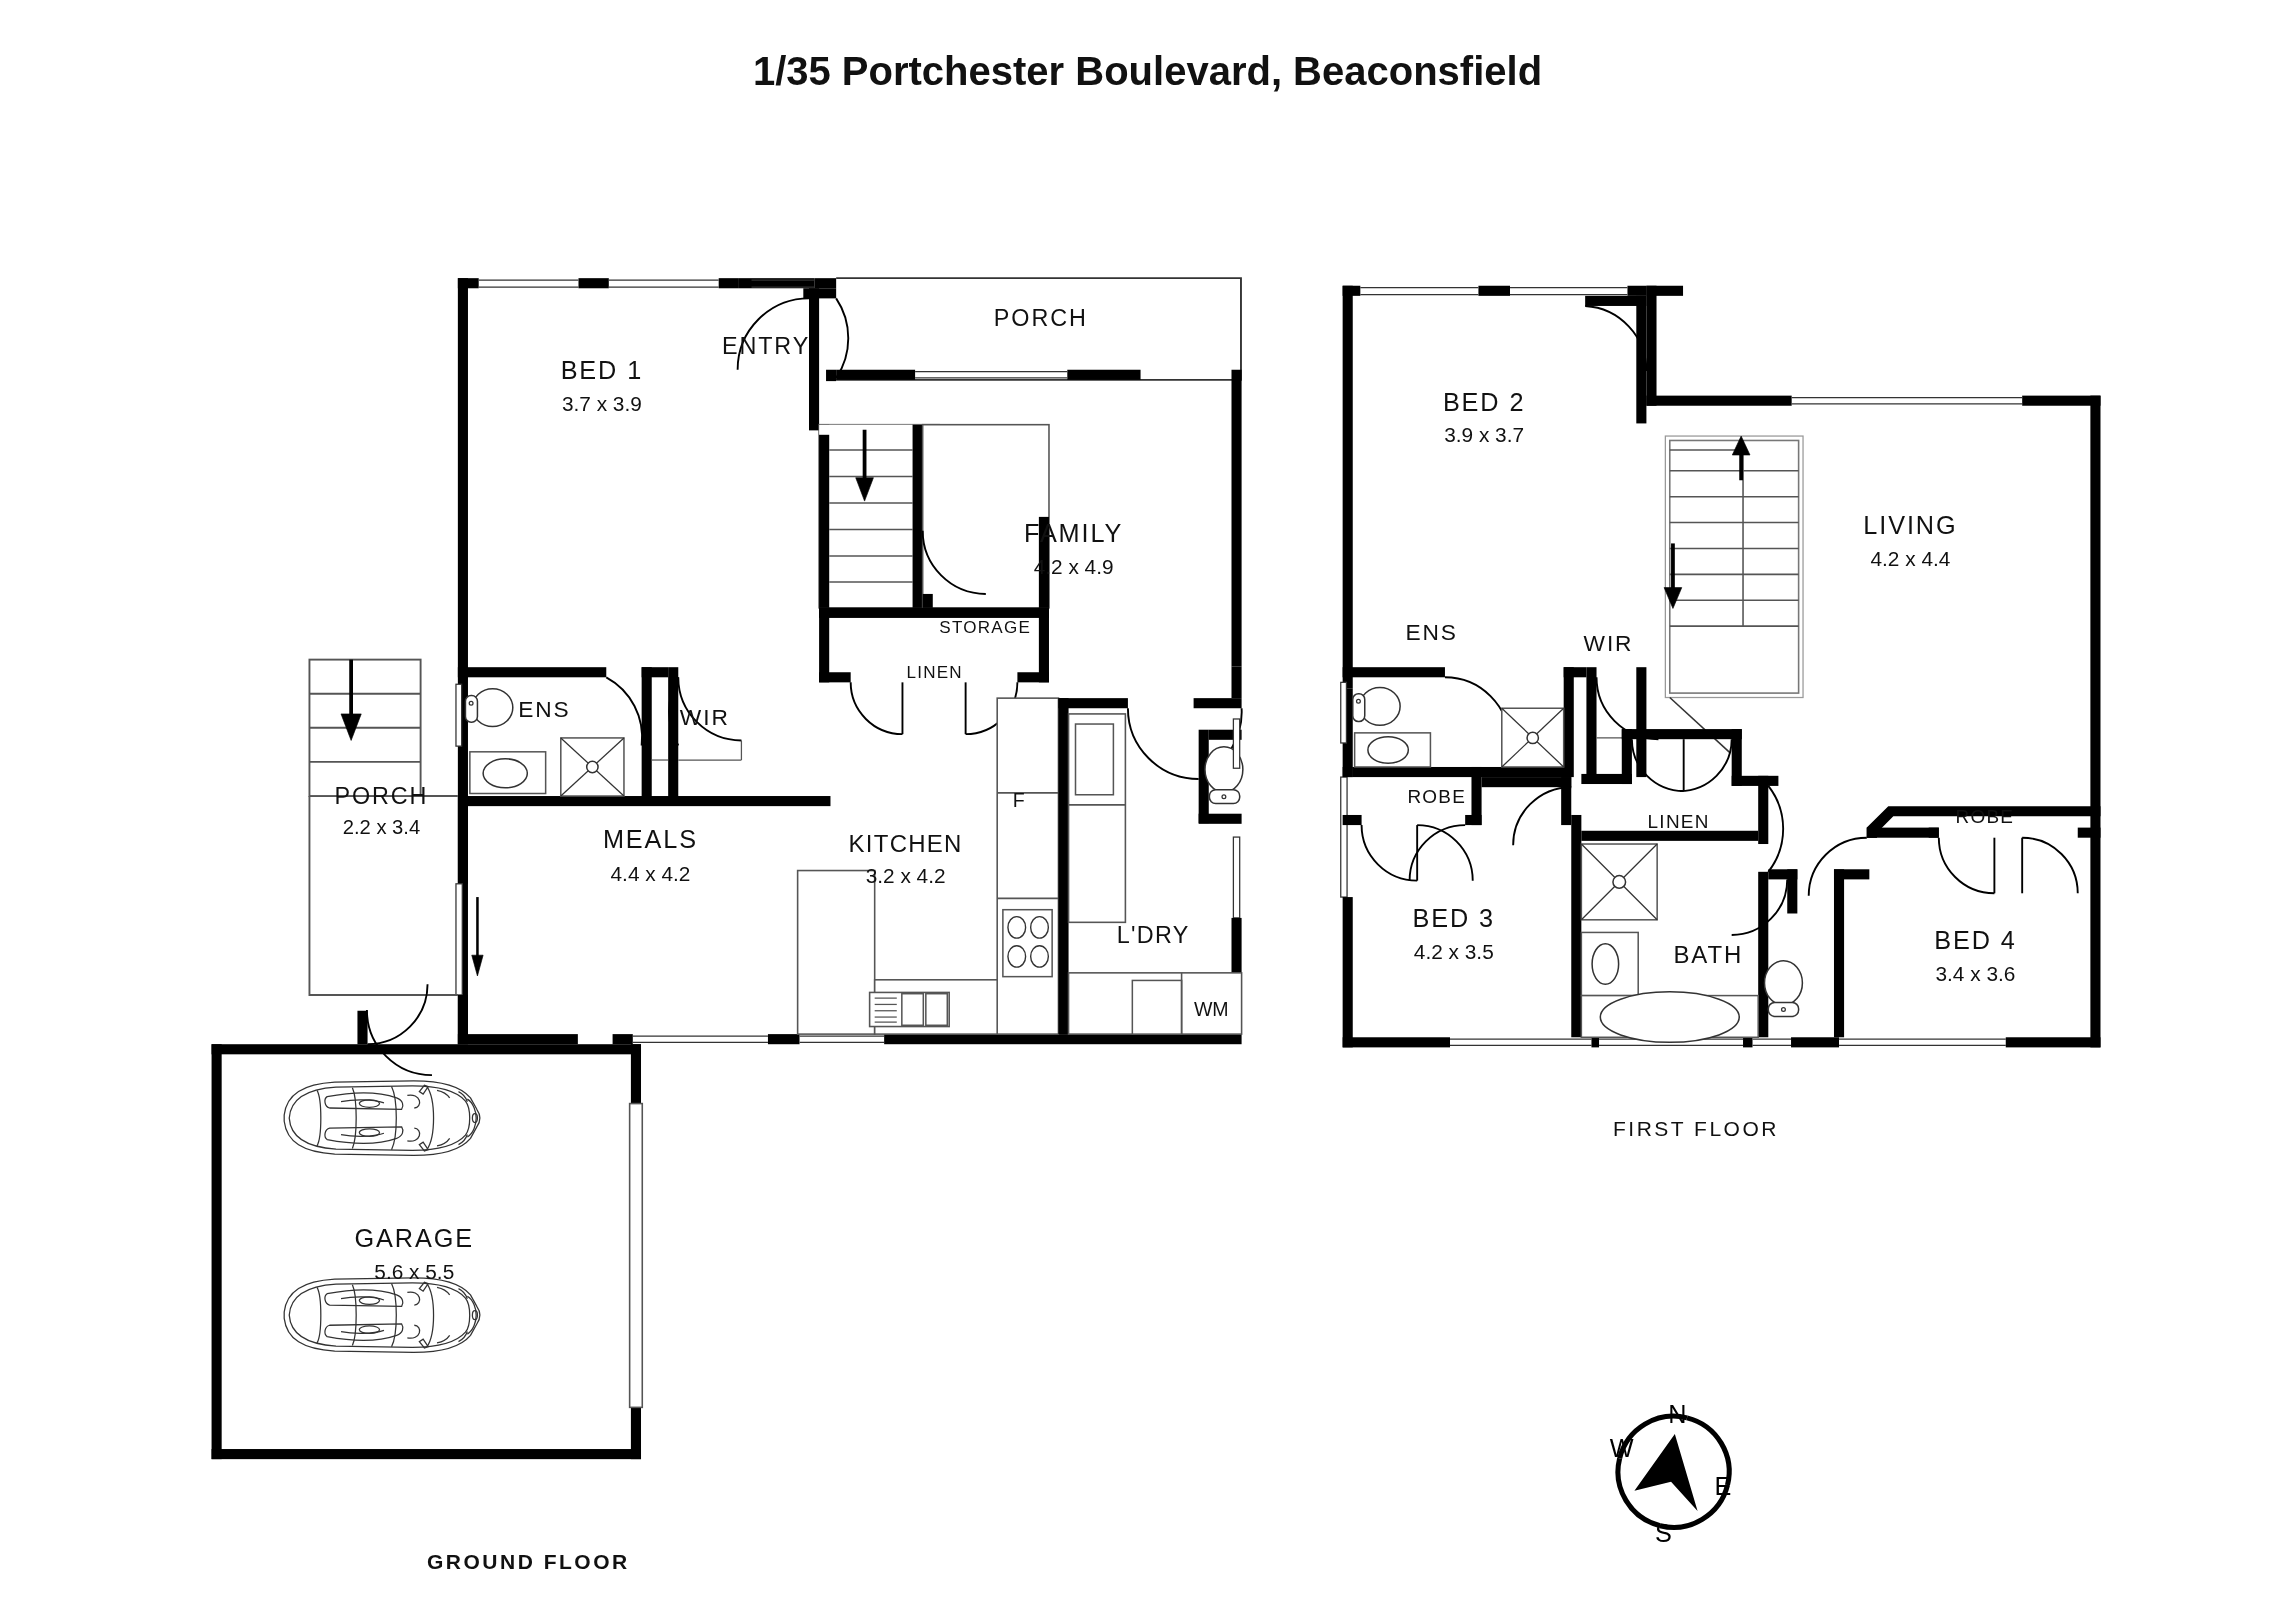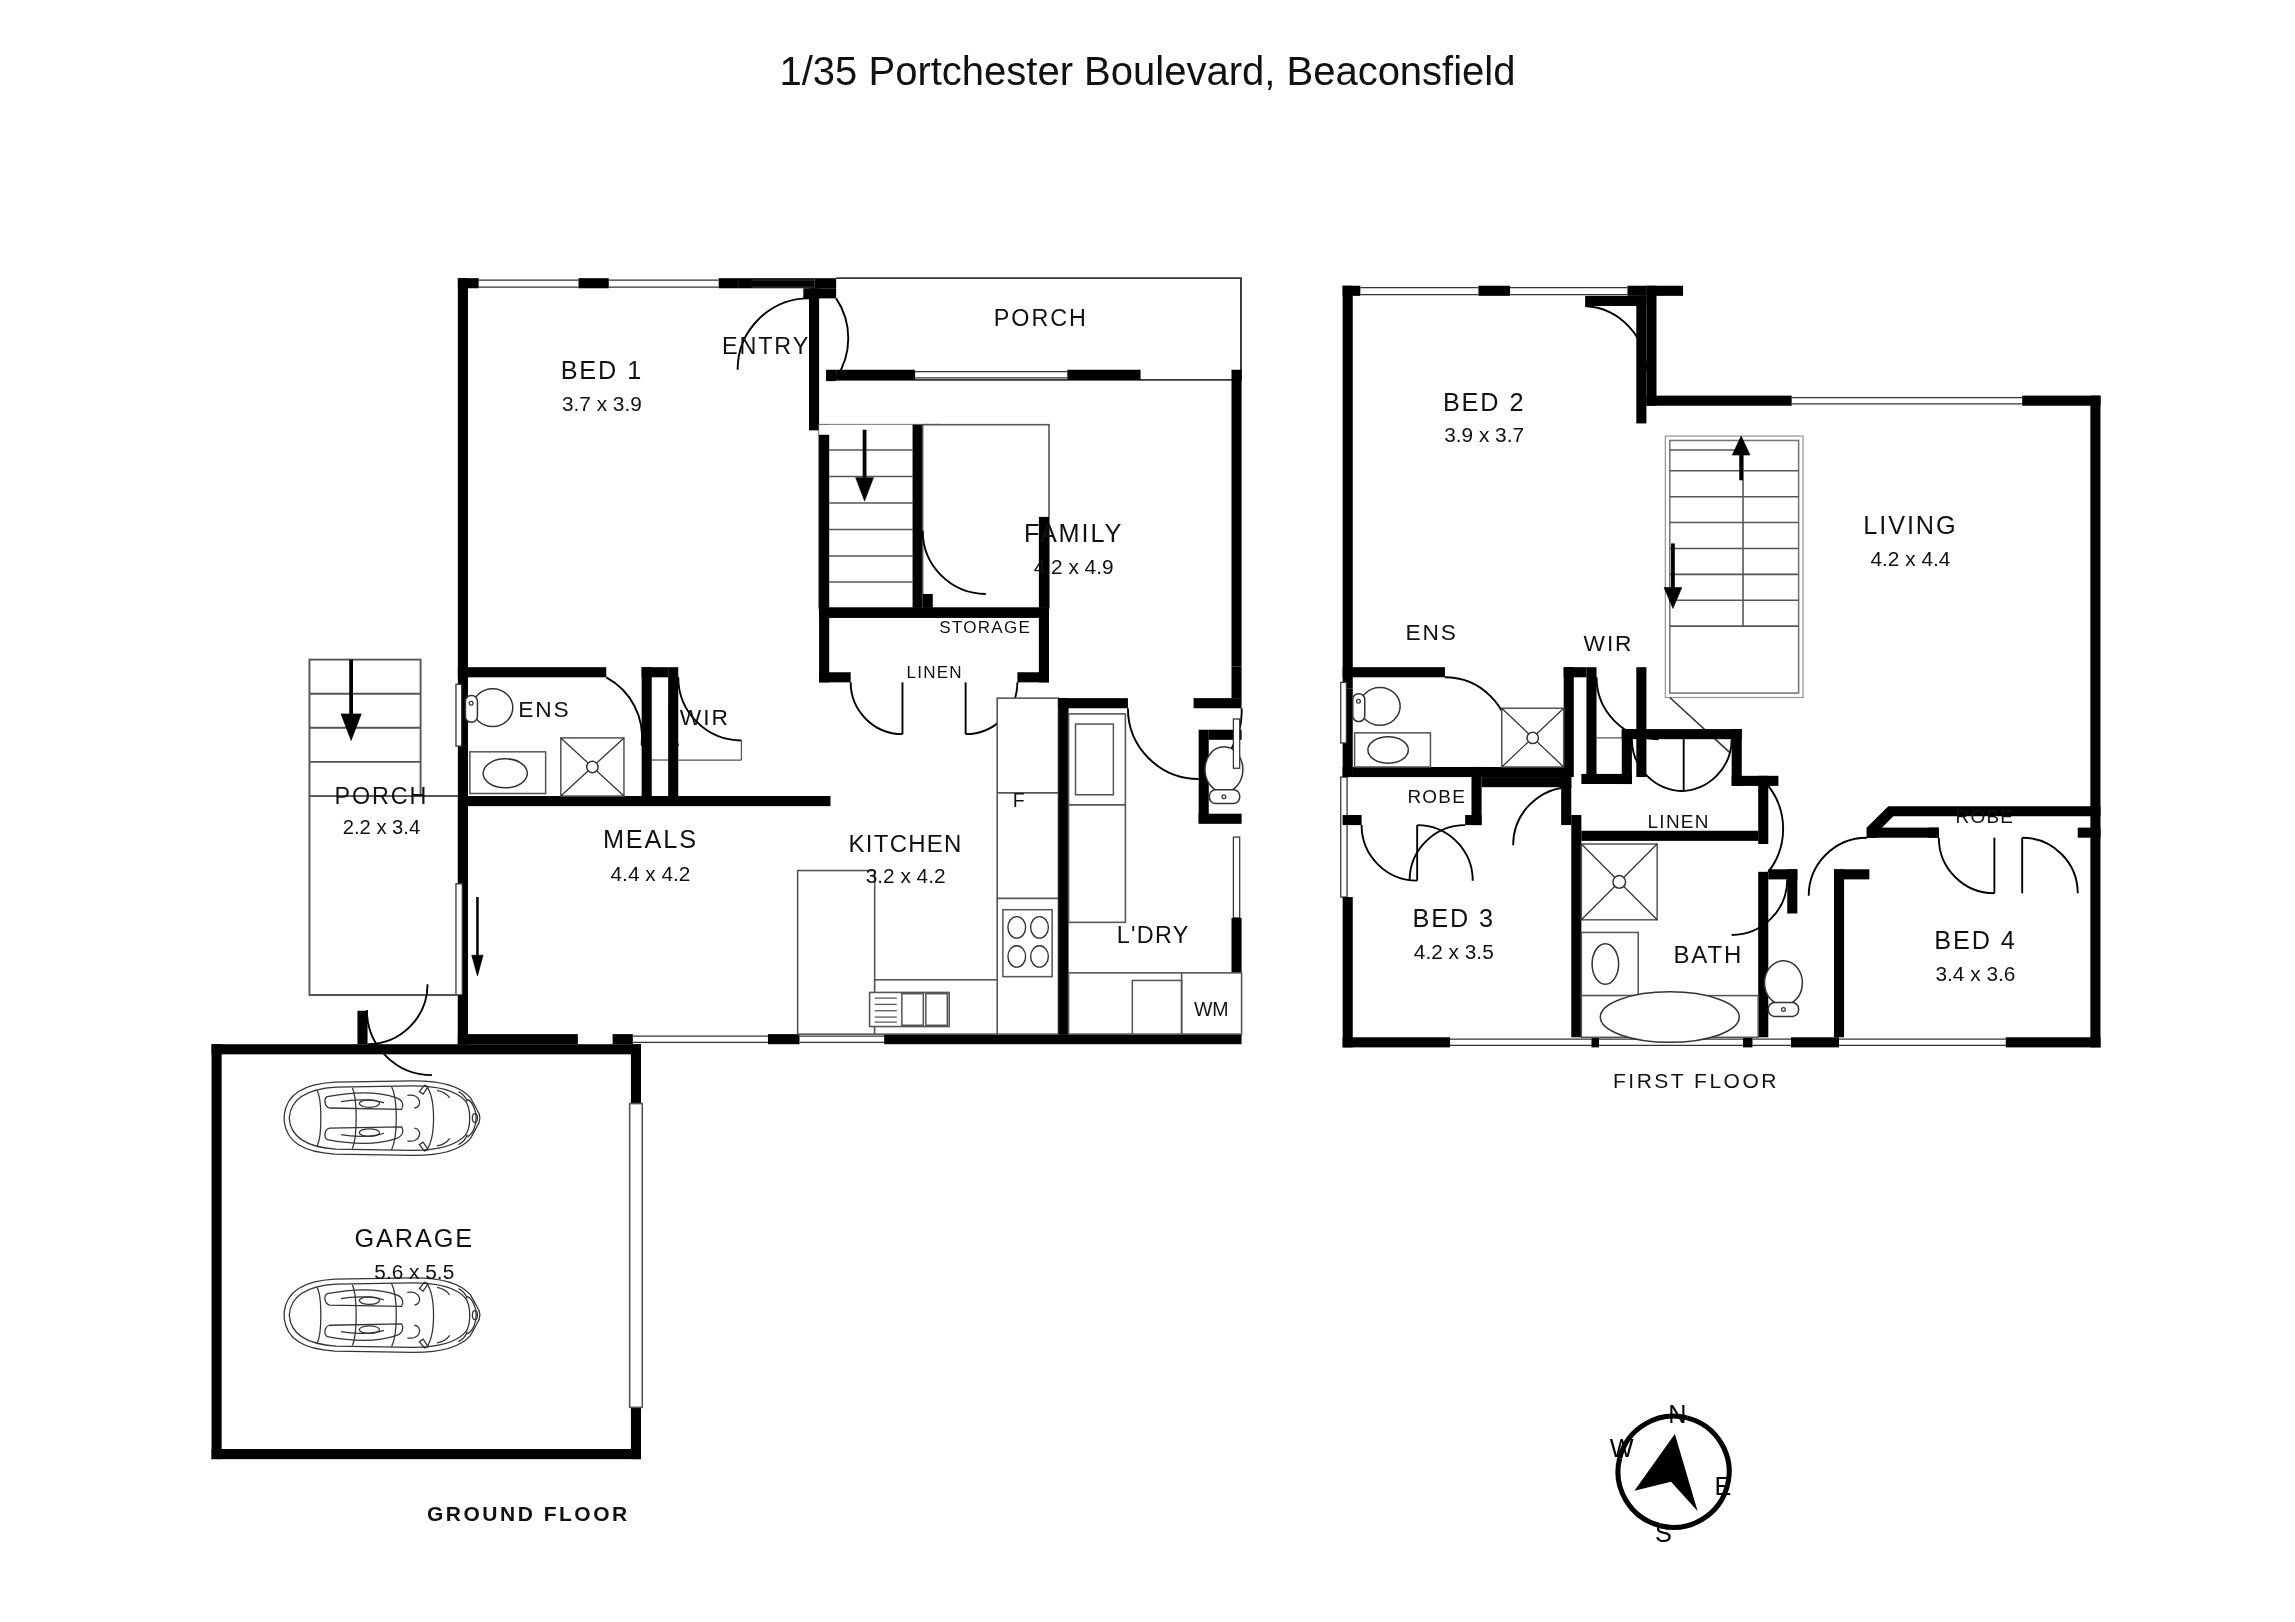--- a/index.html
+++ b/index.html
@@ -9,31 +9,32 @@
     font-family:"Liberation Sans", sans-serif;
     color:#000000;
     overflow:hidden;
     position:relative;
   }
   #plan-title{
     position:absolute;
     top:49px;left:0;width:2295px;
     text-align:center;
     font-size:40px;
-    font-weight:normal;
+    font-weight:bold;
     letter-spacing:0px;
     color:#111111;
   }
   .floor-svg{position:absolute;top:0;left:0;}
   .floor-caption{
     position:absolute;
     font-size:21px;
     letter-spacing:2.5px;
     color:#111;
     white-space:nowrap;
+    margin-top:48px;
   }
   #ground-caption{left:427px;top:1502px;font-weight:bold;}
   #first-caption{left:1613px;top:1069px;}
 </style>
 </head>
 <body>
 
 <div id="plan-title">1/35 Portchester Boulevard, Beaconsfield</div>
 
 <svg class="floor-svg" width="2295" height="1623" viewBox="0 0 3634 2569" xmlns="http://www.w3.org/2000/svg">

